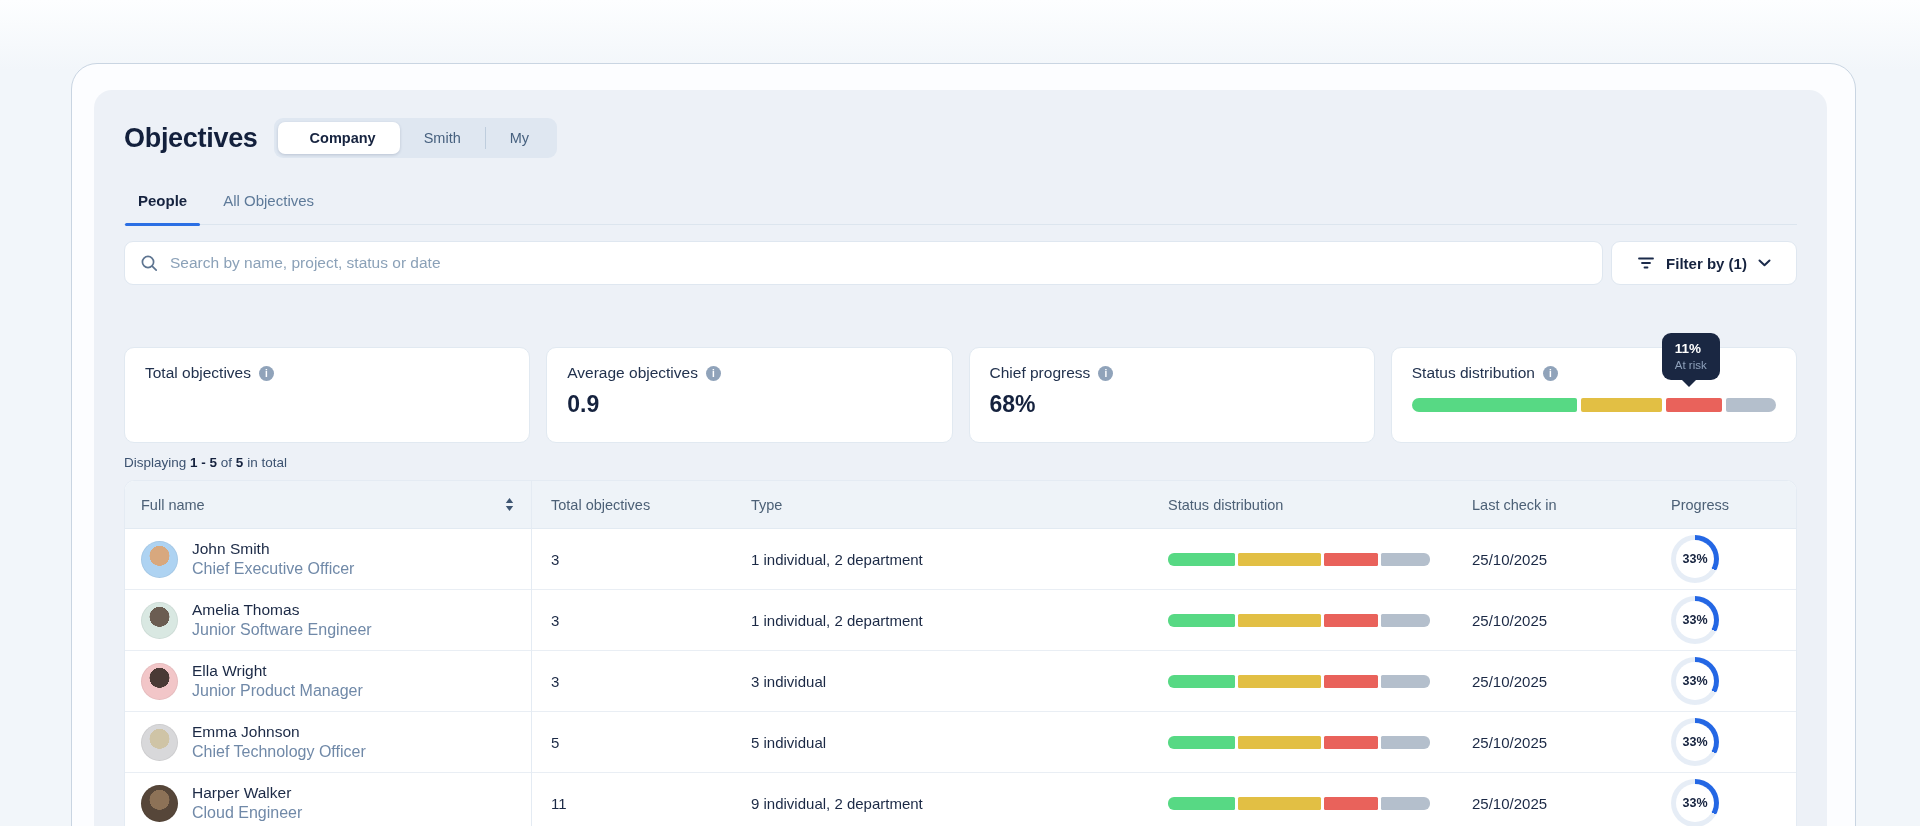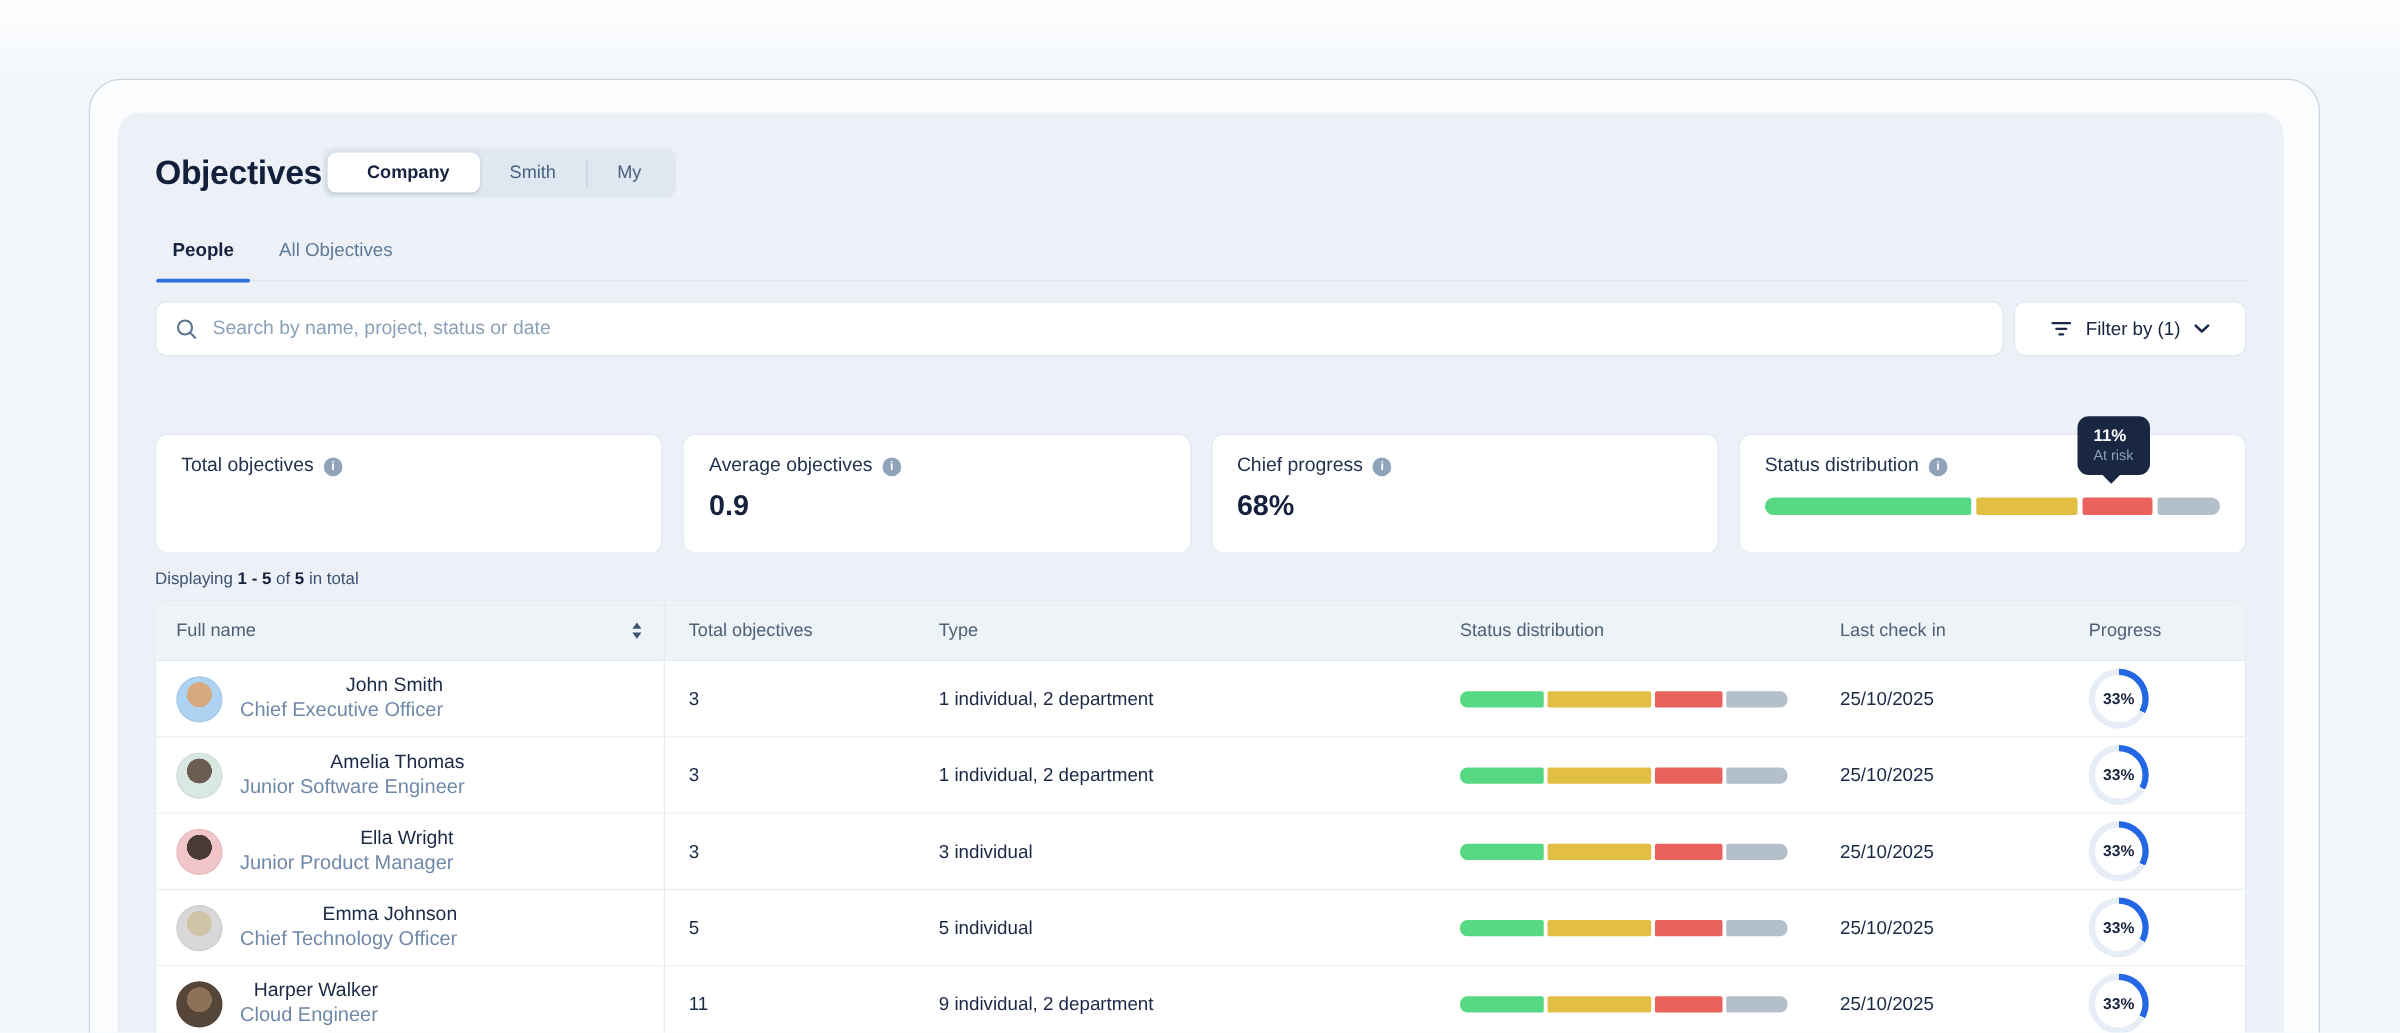--- a/index.html
+++ b/index.html
@@ -7,21 +7,21 @@
   body { font-family:"Liberation Sans", sans-serif; }
   .page { position:relative; width:1920px; height:826px;
           background:linear-gradient(180deg,#fdfeff 0px,#f2f6fa 70px,#f2f6fa 100%); }
   .outer-card { position:absolute; left:71px; top:63px; right:64px; bottom:-40px;
                 background:#fcfdff; border:1px solid #c9d5e2; border-radius:26px; }
   .inner-panel { position:absolute; left:94px; top:90px; width:1733px; bottom:-60px;
                  background:#edf1f7; border-radius:18px; }
   .content { position:absolute; left:30px; right:30px; top:0; }
 
   
-  .header-row { margin-top:28px; height:40px; display:flex; align-items:center; }
+  .header-row { margin-top:28px; height:40px; display:flex; align-items:center; gap:16px; }
   .page-title { font-size:27px; font-weight:700; color:#13203c; letter-spacing:-0.3px; }
   .segmented { display:inline-flex; align-items:center; background:#dfe7f1; border-radius:9px; padding:4px; height:40px; }
   .seg-item { border:none; background:transparent; cursor:pointer; padding:0 24px; height:32px; line-height:32px;
               font-family:inherit; font-size:14.5px; color:#47617f; border-radius:7px; white-space:nowrap; }
   .seg-item.active { background:#fff; color:#16233f; font-weight:700; box-shadow:0 1px 3px rgba(20,40,80,.18);padding-left:32px; }
   .seg-divider { width:1px; height:22px; background:#becddd; }
 
   
   .tab-row { margin-top:34px; display:flex; gap:36px; padding-left:14px; border-bottom:1px solid #dce5ee; }
   .tab { position:relative; padding-bottom:15px; font-size:15px; color:#5e7a99; cursor:pointer; }
@@ -31,21 +31,21 @@
 
   
   .search-row { margin-top:16px; display:flex; gap:8px; height:44px; }
   .search-box { flex:1; background:#fff; border:1px solid #dfe7f0; border-radius:9px;
                 display:flex; align-items:center; padding:0 15px; gap:11px; }
   .search-box input { flex:1; border:none; outline:none; background:transparent; font-family:inherit;
                       font-size:15.5px; color:#16233f; }
   .search-box input::placeholder { color:#8ba1b8; }
   .filter-btn { width:186px; background:#fff; border:1px solid #dfe7f0; border-radius:9px; cursor:pointer;
                 display:flex; align-items:center; justify-content:center; gap:11px;
-                font-family:inherit; font-size:15px; font-weight:400; color:#16233f; }
+                font-family:inherit; font-size:15px; font-weight:700; color:#16233f; }
 
   
   .cards-row { margin-top:62px; display:flex; gap:16px; height:96px; }
   .card { flex:1; position:relative; background:#fff; border:1px solid #e1e9f1; border-radius:10px; padding:16px 20px; }
   .card-label-row { display:flex; align-items:center; gap:8px; font-size:15.5px; color:#22324e; }
   .info-icon { width:15px; height:15px; border-radius:50%; background:#90a3ba; color:#fff; flex:none;
                font-size:10px; font-weight:700; display:flex; align-items:center; justify-content:center; }
   .card-value { margin-top:9px; font-size:23px; font-weight:700; color:#15223e; }
   .status-bar { margin-top:16px; height:14px; display:flex; gap:4px; }
   .status-bar .seg { border-radius:2px; }
@@ -65,21 +65,21 @@
   
   .table { position:relative; margin-top:10px; background:#fff; border:1px solid #e4ebf3; border-bottom:none;
            border-radius:10px 10px 0 0; overflow:hidden; }
   .table::before { content:''; position:absolute; left:406px; top:0; bottom:0; width:1px; background:#e4ebf3; z-index:2; }
   .thead, .tr { display:grid; grid-template-columns:406px 200px 417px 304px 199px 1fr; align-items:center; }
   .thead { height:48px; background:#eef3f8; border-bottom:1px solid #e2eaf2; font-size:14.5px; color:#4c6076; }
   .th { padding-left:20px; }
   .th-name { padding-left:16px; padding-right:16px; display:flex; align-items:center; justify-content:space-between; }
   .tr { height:61px; border-bottom:1px solid #e9eef4; background:#fff; }
   .td { padding-left:20px; font-size:15px; color:#1b2945; }
-  .td-name { padding-left:16px; display:flex; align-items:center; gap:14px;text-align:right; }
+  .td-name { padding-left:16px; display:flex; align-items:center; gap:14px; }
   .avatar { width:37px; height:37px; border-radius:50%; flex:none; box-shadow:inset 0 0 0 1px rgba(0,0,0,.05); }
   .person-name { font-size:15.5px; font-weight:500; color:#1b2945; }
   .person-role { margin-top:2px; font-size:16px; color:#7089a8; }
   .row-bar { width:262px; height:13px; display:flex; gap:3px; }
   .row-bar .seg { border-radius:1.5px; }
   .row-bar .seg:first-child { border-top-left-radius:6px; border-bottom-left-radius:6px; }
   .row-bar .seg:last-child  { border-top-right-radius:6px; border-bottom-right-radius:6px; }
   .ring { width:48px; height:48px; border-radius:50%; position:relative;
           display:flex; align-items:center; justify-content:center; }
   .ring::before { content:''; position:absolute; inset:5px; background:#fff; border-radius:50%; }

